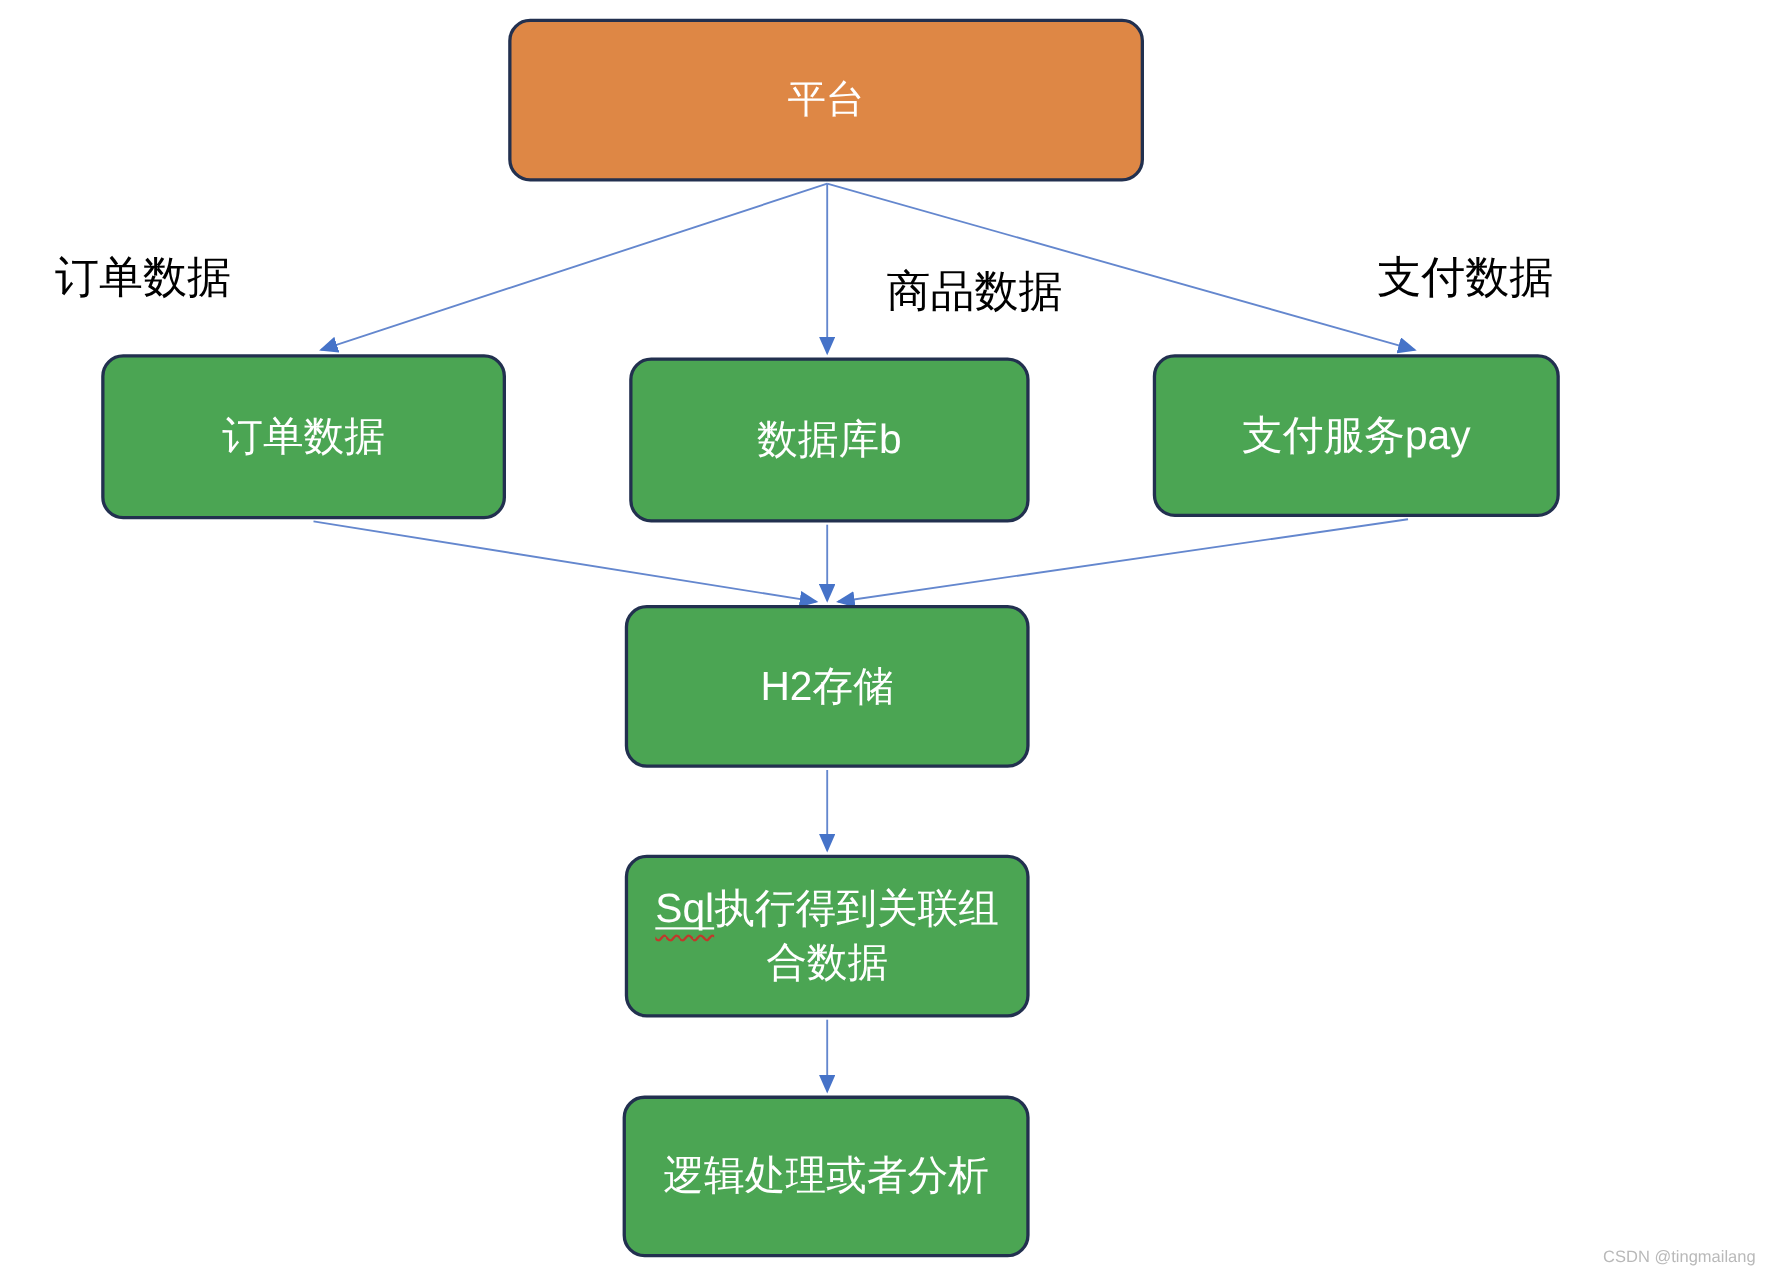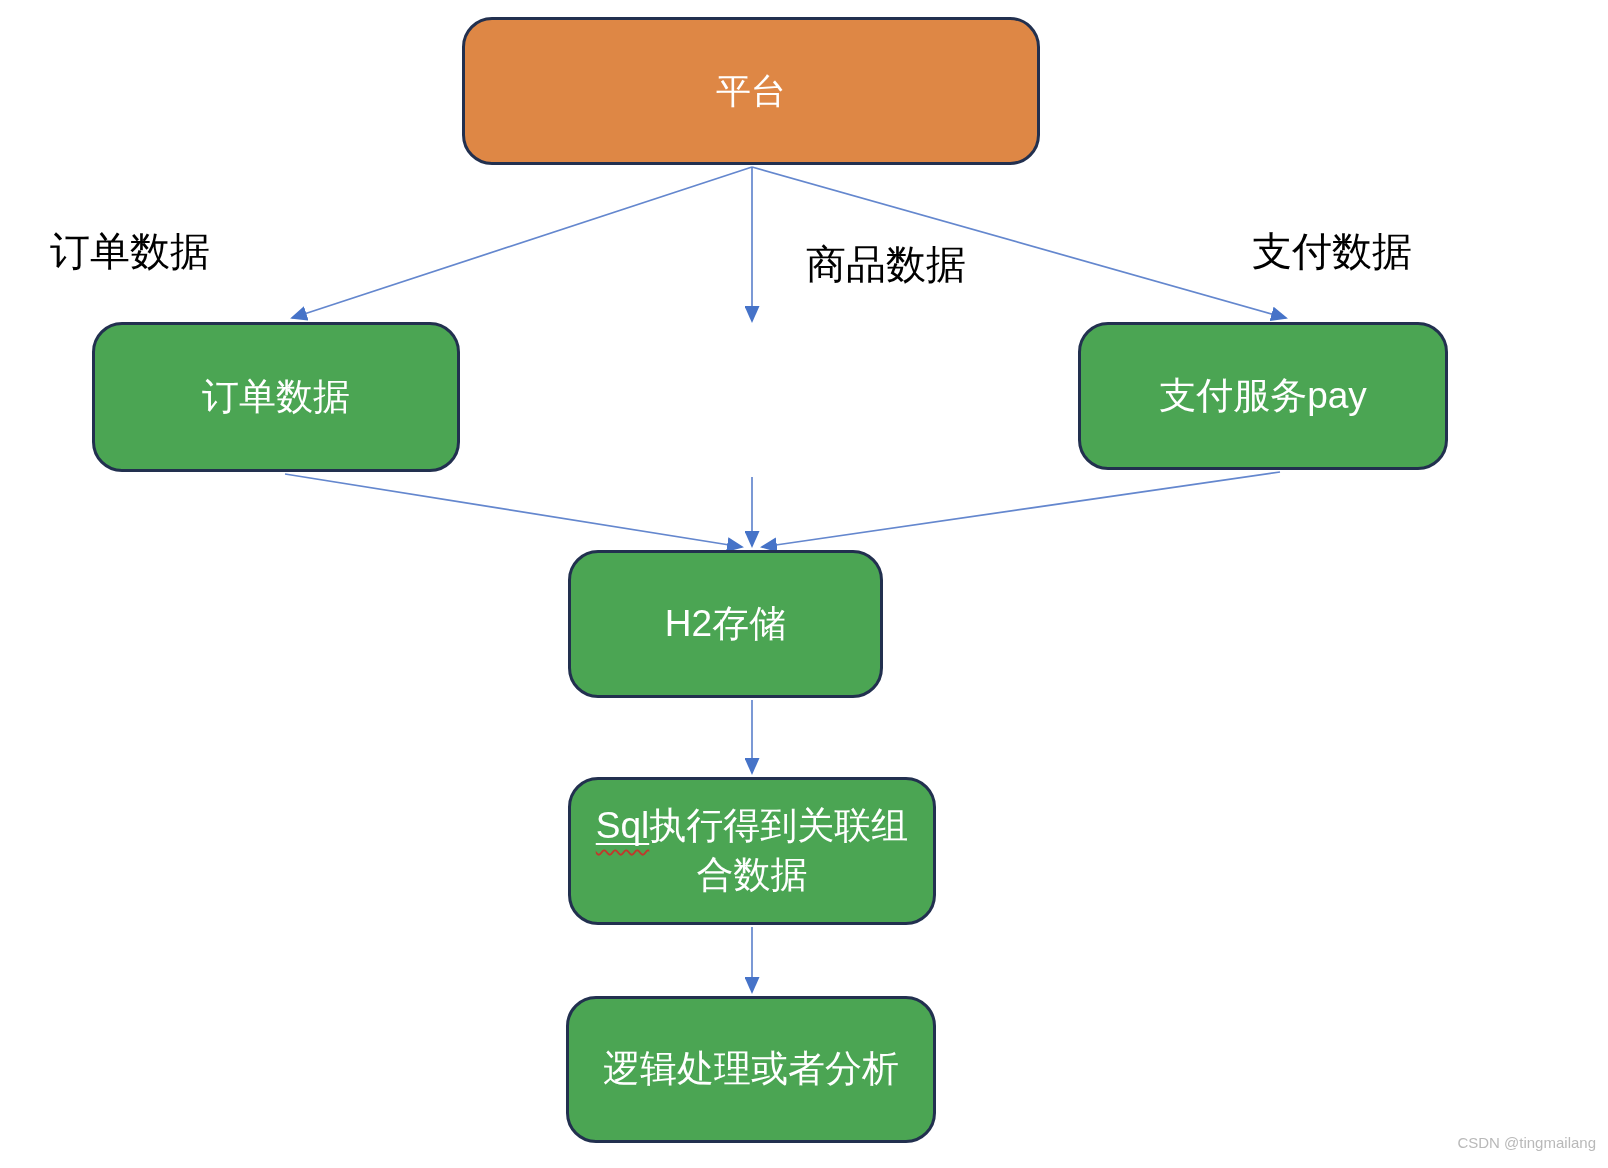--- a/index.html
+++ b/index.html
@@ -27,35 +27,35 @@
     left: 0; top: 0;
     width: 1608px; height: 1168px;
     pointer-events: none;
   }
   .arrow-layer line { stroke: var(--arrow-line); stroke-width: 1.7; }
   .arrowhead { fill: var(--arrow-head); }
   .node {
     position: absolute;
     box-sizing: border-box;
     border: 3px solid var(--node-border);
-    border-radius: 30px;
+    border-radius: 20px;
     display: flex;
     align-items: center;
     justify-content: center;
     text-align: center;
     color: var(--node-text);
     font-size: 37px;
     line-height: 1.32;
     padding: 0 9px;
   }
   .node--platform { background: var(--platform-fill); left: 462px; top: 17px; width: 578px; height: 148px; font-size: 35px; }
   .node--db-a     { background: var(--node-fill); left: 92px;  top: 322px; width: 368px; height: 150px; }
   .node--db-b     { background: var(--node-fill); left: 572px; top: 325px; width: 364px; height: 150px; }
-  .node--pay      { background: var(--node-fill); left: 1078px; top: 322px; width: 370px; height: 148px; }
-  .node--h2       { background: var(--node-fill); left: 568px; top: 550px; width: 315px; height: 148px; }
+  .node--pay      { background: var(--node-fill); left: 1048px; top: 322px; width: 370px; height: 148px; }
+  .node--h2       { background: var(--node-fill); left: 568px; top: 550px; width: 368px; height: 148px; }
   .node--sql      { background: var(--node-fill); left: 568px; top: 777px; width: 368px; height: 148px; }
   .node--logic    { background: var(--node-fill); left: 566px; top: 996px; width: 370px; height: 147px; }
   .edge-label {
     position: absolute;
     color: var(--label-text);
     font-size: 40px;
     font-weight: 500;
     white-space: nowrap;
   }
   .edge-label--order   { left: 50px;  top: 224px; }
@@ -112,20 +112,23 @@
   <div class="edge-label edge-label--product">
     <span>商品数据</span>
   </div>
   <div class="edge-label edge-label--payment">
     <span>支付数据</span>
   </div>
 
   <div class="node node--db-a">
     <span>订单数据</span>
   </div>
+  <div class="node node--db-b">
+    <span>数据库b</span>
+  </div>
   <div class="node node--pay">
     <span>支付服务pay</span>
   </div>
 
   <div class="node node--h2">
     <span>H2存储</span>
   </div>
 
   <div class="node node--sql">
     <span><span class="sql-underline"><span class="sql-wavy">Sql</span></span><span>执行得到关联组合数据</span></span>

